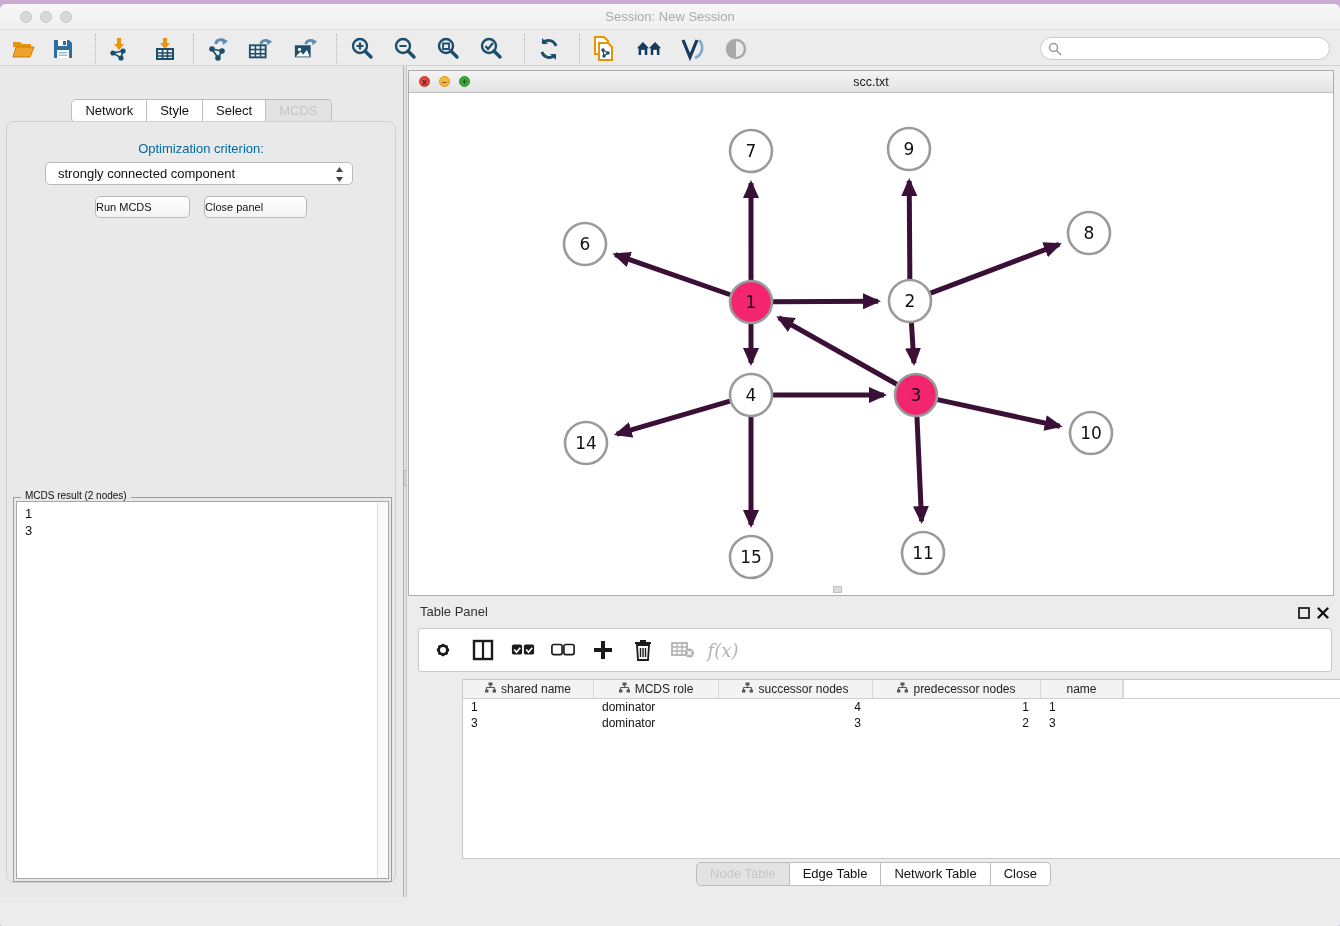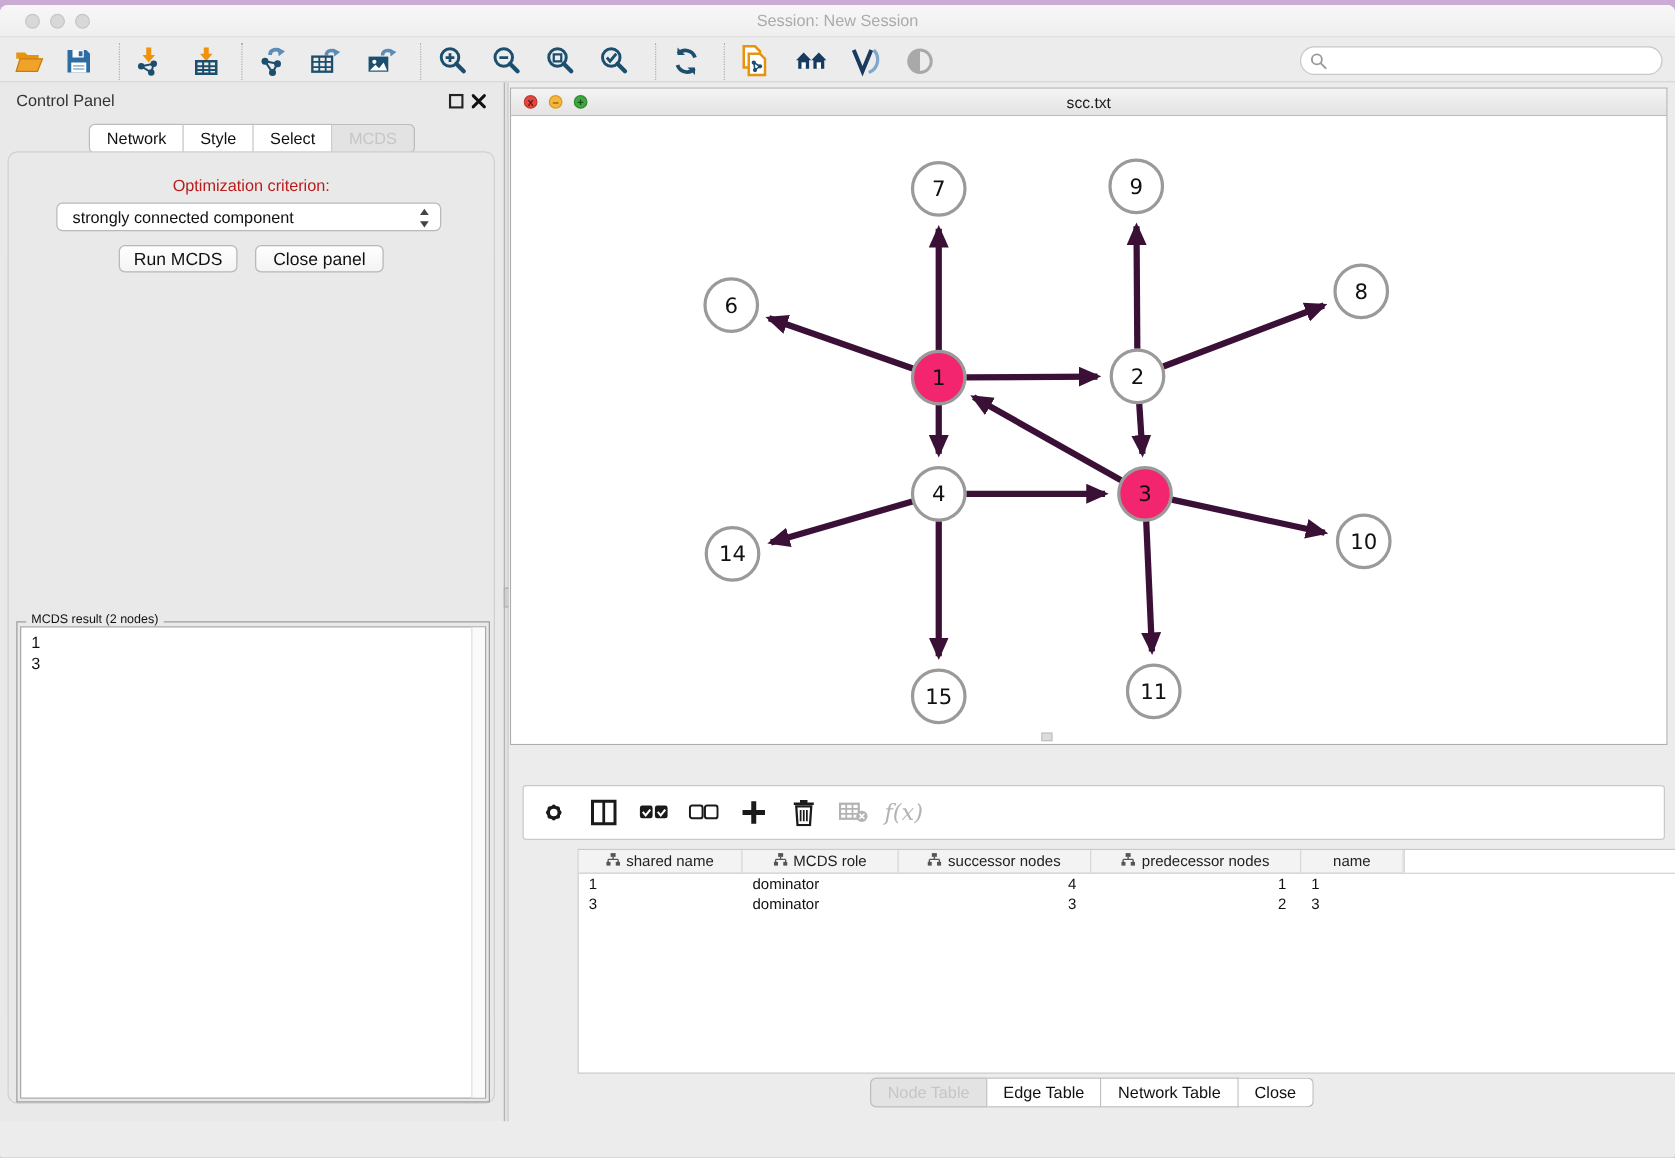--- a/index.html
+++ b/index.html
@@ -36,27 +36,27 @@
   .cp-tabs { position:absolute; left:0; top:33px; width:100%; text-align:center; }
   .seg { display:inline-flex; }
   .seg .tab { font-size:13px; color:#111; background:#fff; border:1px solid #bdbdbd; border-left:none;
               padding:3px 13px 4px; cursor:default; }
   .seg .tab:first-child { border-left:1px solid #bdbdbd; border-radius:5px 0 0 5px; }
   .seg .tab:last-child { border-radius:0 5px 5px 0; }
   .seg .tab.active { background:#e3e3e3; color:#c6c6c6; }
 
   .cp-content { position:absolute; left:6px; top:55px; width:390px; height:762px; background:#e9e9e9;
                 border:1px solid #d0d0d0; border-radius:8px; }
-  .opt-label { position:absolute; left:0; top:19px; width:100%; text-align:center; font-size:13px; color:#b91c1c; }
+  .opt-label { position:absolute; left:0; top:19px; width:100%; text-align:center; font-size:13px; color:#0369a1; }
   .dropdown { position:absolute; left:38px; top:40px; width:308px; height:23px; background:#fff;
               border:1px solid #b9b9b9; border-radius:5px; font-size:13px; color:#111;
               display:flex; align-items:center; padding-left:12px; }
   .dropdown .stepper { position:absolute; right:8px; top:3px; width:9px; }
   .btn { position:absolute; height:22px; background:linear-gradient(#ffffff,#f3f3f3); border:1px solid #b9b9b9;
-         border-radius:5px; font-size:14px; color:#111; text-align:center; line-height:20px; cursor:default; }
+         border-radius:5px; font-size:11px; color:#111; text-align:left; line-height:20px; cursor:default; }
 
   .groupbox { position:absolute; left:6px; top:375px; width:379px; height:385px; border:1px solid #9e9e9e; }
   .groupbox-label { position:absolute; left:7px; top:-8px; background:#e9e9e9; padding:0 4px; font-size:10px; color:#111; }
   .result-area { position:absolute; left:2px; top:3px; right:2px; bottom:2px; background:#fff; border:1px solid #a8a8a8; }
   .result-text { position:absolute; left:8px; top:3px; font-size:13px; color:#111; white-space:pre; line-height:17px; }
   .result-scroll { position:absolute; right:0; top:0; bottom:0; width:11px; background:#fafafa; border-left:1px solid #e0e0e0; }
 
   
   .network-area { position:absolute; left:407px; top:62px; width:933px; height:531px; background:#ececec; }
   .net-frame { position:absolute; left:1px; top:4px; width:926px; height:526px; border:1px solid #adadad; background:#fff; }
@@ -246,33 +246,20 @@
     <div class="searchbox">
       <svg width="14" height="14" viewBox="0 0 14 14">
           <circle cx="5.5" cy="5.5" r="4" fill="none" stroke="#9a9a9a" stroke-width="1.5"></circle>
           <path d="M8.5 8.5 L12.5 12.5" stroke="#9a9a9a" stroke-width="1.6" stroke-linecap="round"></path>
         </svg>
       <input type="text" placeholder="" style="">
     </div>
   </div>
 
   <div class="control-panel">
-    <div class="panel-titlebar">
-      <div class="panel-title">Control Panel</div>
-      <div class="panel-btn" style="left:359px">
-        <svg width="12" height="12" viewBox="0 0 12 12">
-            <rect x="1" y="1" width="10" height="10" fill="none" stroke="#222" stroke-width="1.8"></rect>
-          </svg>
-      </div>
-      <div class="panel-btn" style="left:377px">
-        <svg width="12" height="12" viewBox="0 0 12 12">
-            <path d="M1.5 1.5 L10.5 10.5 M10.5 1.5 L1.5 10.5" stroke="#111" stroke-width="2.4" stroke-linecap="round"></path>
-          </svg>
-      </div>
-    </div>
 
     <div class="cp-tabs">
       <span class="seg">
         <span class="tab">Network</span>
           <span class="tab">Style</span>
           <span class="tab">Select</span>
           <span class="tab active">MCDS</span>
       </span>
     </div>
 
@@ -361,20 +348,33 @@
               <circle cx="514" cy="460" r="21" fill="#ffffff" stroke="#9a9a9a" stroke-width="2.6"></circle>
               <text x="514" y="466" text-anchor="middle" font-family="DejaVu Sans, sans-serif" font-size="17" fill="#111111">11</text>
             </g>
         </svg>
         <div class="canvas-grip"></div>
       </div>
     </div>
   </div>
 
   <div class="table-panel">
+    <div class="panel-titlebar">
+      <div class="panel-title">Table Panel</div>
+      <div class="panel-btn" style="left:891px">
+        <svg width="12" height="12" viewBox="0 0 12 12">
+            <rect x="1" y="1" width="10" height="10" fill="none" stroke="#222" stroke-width="1.8"></rect>
+          </svg>
+      </div>
+      <div class="panel-btn" style="left:910px">
+        <svg width="12" height="12" viewBox="0 0 12 12">
+            <path d="M1.5 1.5 L10.5 10.5 M10.5 1.5 L1.5 10.5" stroke="#111" stroke-width="2.4" stroke-linecap="round"></path>
+          </svg>
+      </div>
+    </div>
 
     <div class="tp-toolbar">
       <span class="ticon">
         <svg width="22" height="22" viewBox="0 0 22 22">
             <rect x="6" y="6" width="10" height="10" rx="2" fill="#1a1a1a" transform="rotate(45 11 11)"></rect>
             <rect x="6" y="6" width="10" height="10" rx="2" fill="#1a1a1a"></rect>
             <circle cx="11" cy="11" r="3" fill="#fff"></circle>
           </svg>
       </span>
       <span class="ticon">

